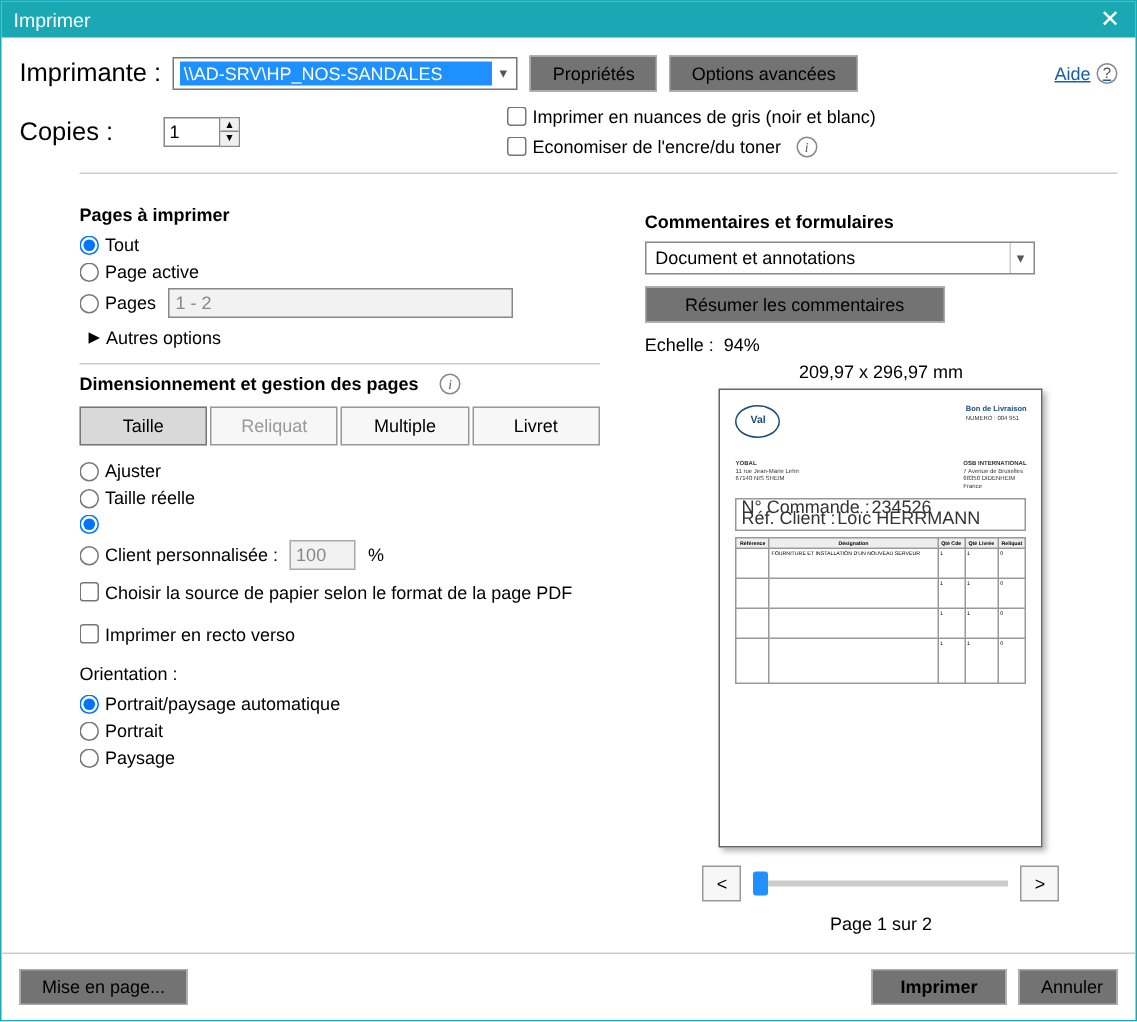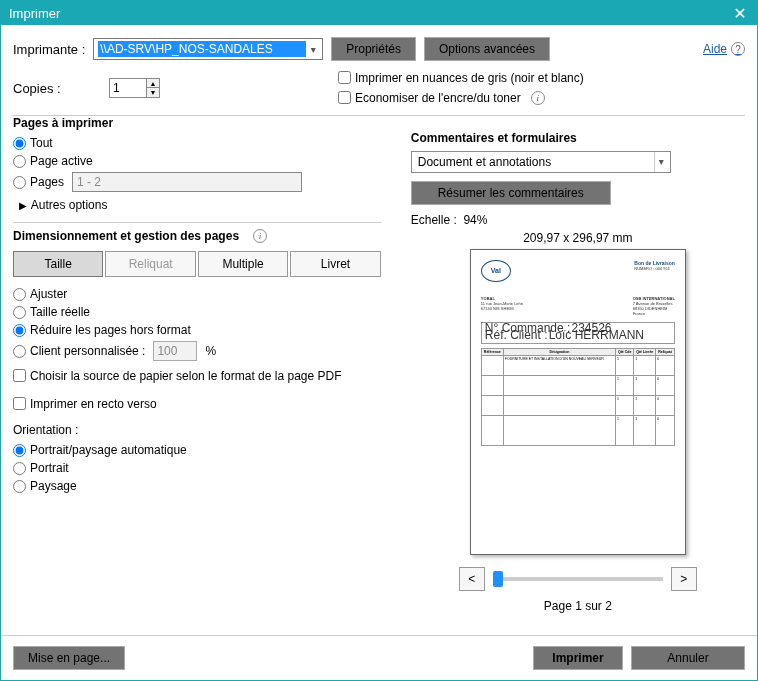--- a/index.html
+++ b/index.html
@@ -3,37 +3,37 @@
 <meta charset="utf-8">
 <style>
 * { box-sizing: border-box; margin: 0; padding: 0; font-family: "Segoe UI", Tahoma, sans-serif; font-size: 12px; }
 body { background: #f0f0f0; width: 758px; height: 681px; }
 .window { width: 758px; height: 681px; background: #fff; border: 1px solid #1ba8b5; display: flex; flex-direction: column; }
 .titlebar { background: #1ba8b5; color: #fff; height: 24px; display: flex; align-items: center; justify-content: space-between; padding: 0 8px; }
 .titlebar .title { font-size: 13px; }
 .titlebar .close { width: 18px; height: 18px; display: flex; align-items: center; justify-content: center; cursor: pointer; font-size: 16px; }
 .content { flex: 1; padding: 12px 12px 8px 12px; display: flex; flex-direction: column; }
 .top-row { display: flex; align-items: center; gap: 8px; margin-bottom: 10px; }
-.label { font-size: 13px; }
+.label { font-size: 17px; }
 .printer-select { width: 230px; height: 22px; border: 1px solid #777; display: flex; align-items: center; justify-content: space-between; padding: 0 2px 0 4px; background: #fff; }
 .printer-select .sel-text { background: #1e90ff; color: #fff; padding: 1px 2px; flex: 1; }
 .printer-select .dd { width: 14px; text-align: center; font-size: 10px; color: #555; }
 .btn { background: #737373; border: 1px solid #aaa; padding: 3px 14px; height: 24px; cursor: pointer; font-size: 12px; }
 .help-link { margin-left: auto; color: #1a5ea9; text-decoration: underline; font-size: 12px; cursor: pointer; display: flex; align-items: center; gap: 4px; }
 .qmark { display: inline-flex; width: 14px; height: 14px; border: 1px solid #888; border-radius: 50%; align-items: center; justify-content: center; font-size: 10px; color: #555; text-decoration: none; }
 .copies-row { display: flex; align-items: center; gap: 8px; margin-bottom: 6px; }
 .spinner { display: flex; align-items: center; }
 .spinner input { width: 38px; height: 20px; border: 1px solid #888; padding: 0 3px; text-align: left; }
 .spin-btns { display: flex; flex-direction: column; border: 1px solid #888; border-left: none; }
 .spin-btns div { width: 12px; height: 9px; font-size: 7px; text-align: center; line-height: 9px; background: #f0f0f0; cursor: pointer; }
 .spin-btns div:first-child { border-bottom: 1px solid #888; }
 .checkbox-row { display: flex; gap: 4px; font-size: 12px; }
 .checkbox-row input[type=checkbox] { width: 13px; height: 13px; }
 .opts-right { margin-left: auto; display: flex; flex-direction: column; gap: 6px; }
-.two-col { flex: 1; display: flex; gap: 30px; border-top: 1px solid #ccc; padding-top: 0; margin-top: 4px; }
+.two-col { flex: 1; display: flex; gap: 30px; border-top: 1px solid #ccc; padding-top: 20px; margin-top: 4px; margin-left: 40px; }
 .left-col { flex: 1.1; }
 .right-col { flex: 1; display: flex; flex-direction: column; justify-content: center; }
 .section-title { font-weight: bold; font-size: 12px; margin-bottom: 6px; }
 .radio-row { display: flex; align-items: center; gap: 4px; margin-bottom: 4px; font-size: 12px; }
 .radio-row input[type=radio] { width: 13px; height: 13px; }
 .pages-input { width: 230px; height: 20px; border: 1px solid #888; background: #f2f2f2; color: #888; padding: 0 4px; margin-left: 4px; }
 .more-opts { display: flex; align-items: center; gap: 4px; margin: 6px 0 0 6px; cursor: pointer; }
 .more-opts .tri { font-size: 10px; }
 .subsection { border-top: 1px solid #ccc; margin-top: 10px; padding-top: 6px; }
 .sub-header { display: flex; align-items: center; gap: 8px; margin-bottom: 8px; }
@@ -149,21 +149,20 @@
           <label class="radio-row">
               <input type="radio" name="sz" style="">
               <span>Ajuster</span>
             </label>
           <label class="radio-row">
               <input type="radio" name="sz" style="">
               <span>Taille réelle</span>
             </label>
           <label class="radio-row">
               <input type="radio" name="sz" checked="" style="">
-              <span>Réduire les pages hors format</span>
             </label>
           <label class="radio-row">
             <input type="radio" name="sz" style="">
               <span>Client personnalisée :</span>
             <input class="scale-input" type="text" disabled="" value="100" style="">
             <span>%</span>
           </label>
           <label class="checkbox-row" style="margin-top:8px">
             <input type="checkbox" style="">
               <span>Choisir la source de papier selon le format de la page PDF</span>
@@ -281,15 +280,15 @@
         </div>
         <div class="page-of">Page 1 sur 2</div>
       </div>
     </div>
   </div>
 
   <div class="footer">
     <button class="btn">Mise en page...</button>
     <div class="spacer"></div>
     <button class="btn btn-primary" style="width:90px">Imprimer</button>
-    <button class="btn" style="width:114px">Annuler</button>
+    <button class="btn" style="width:66px">Annuler</button>
   </div>
 </div>
 
 </body></html>

